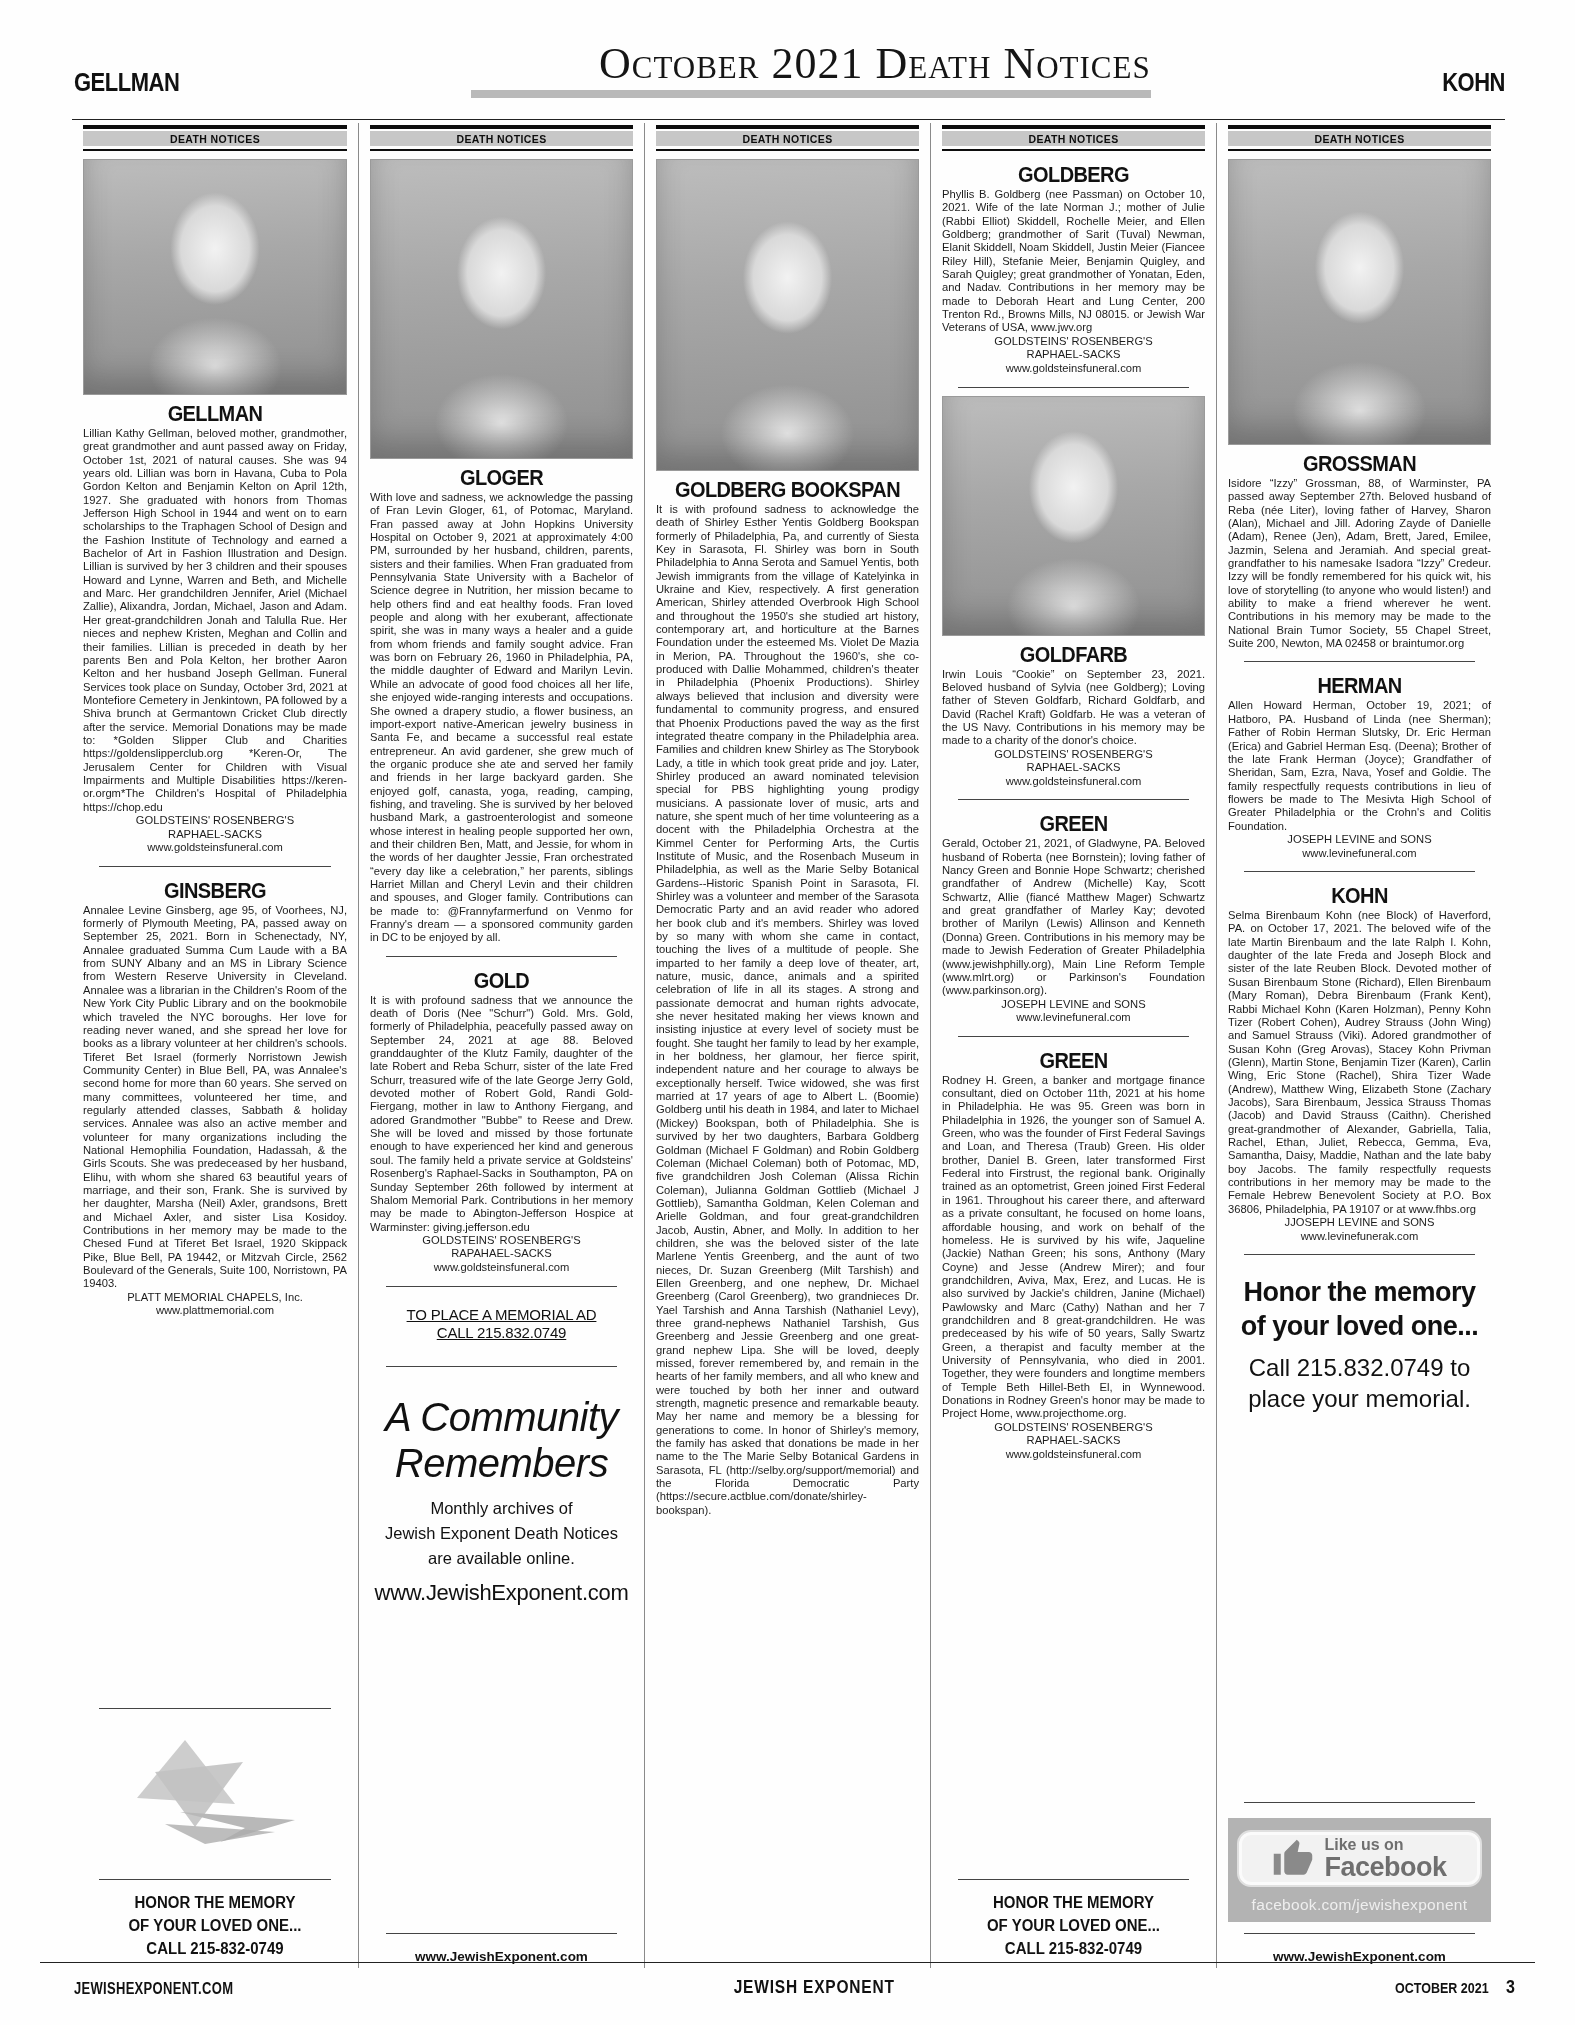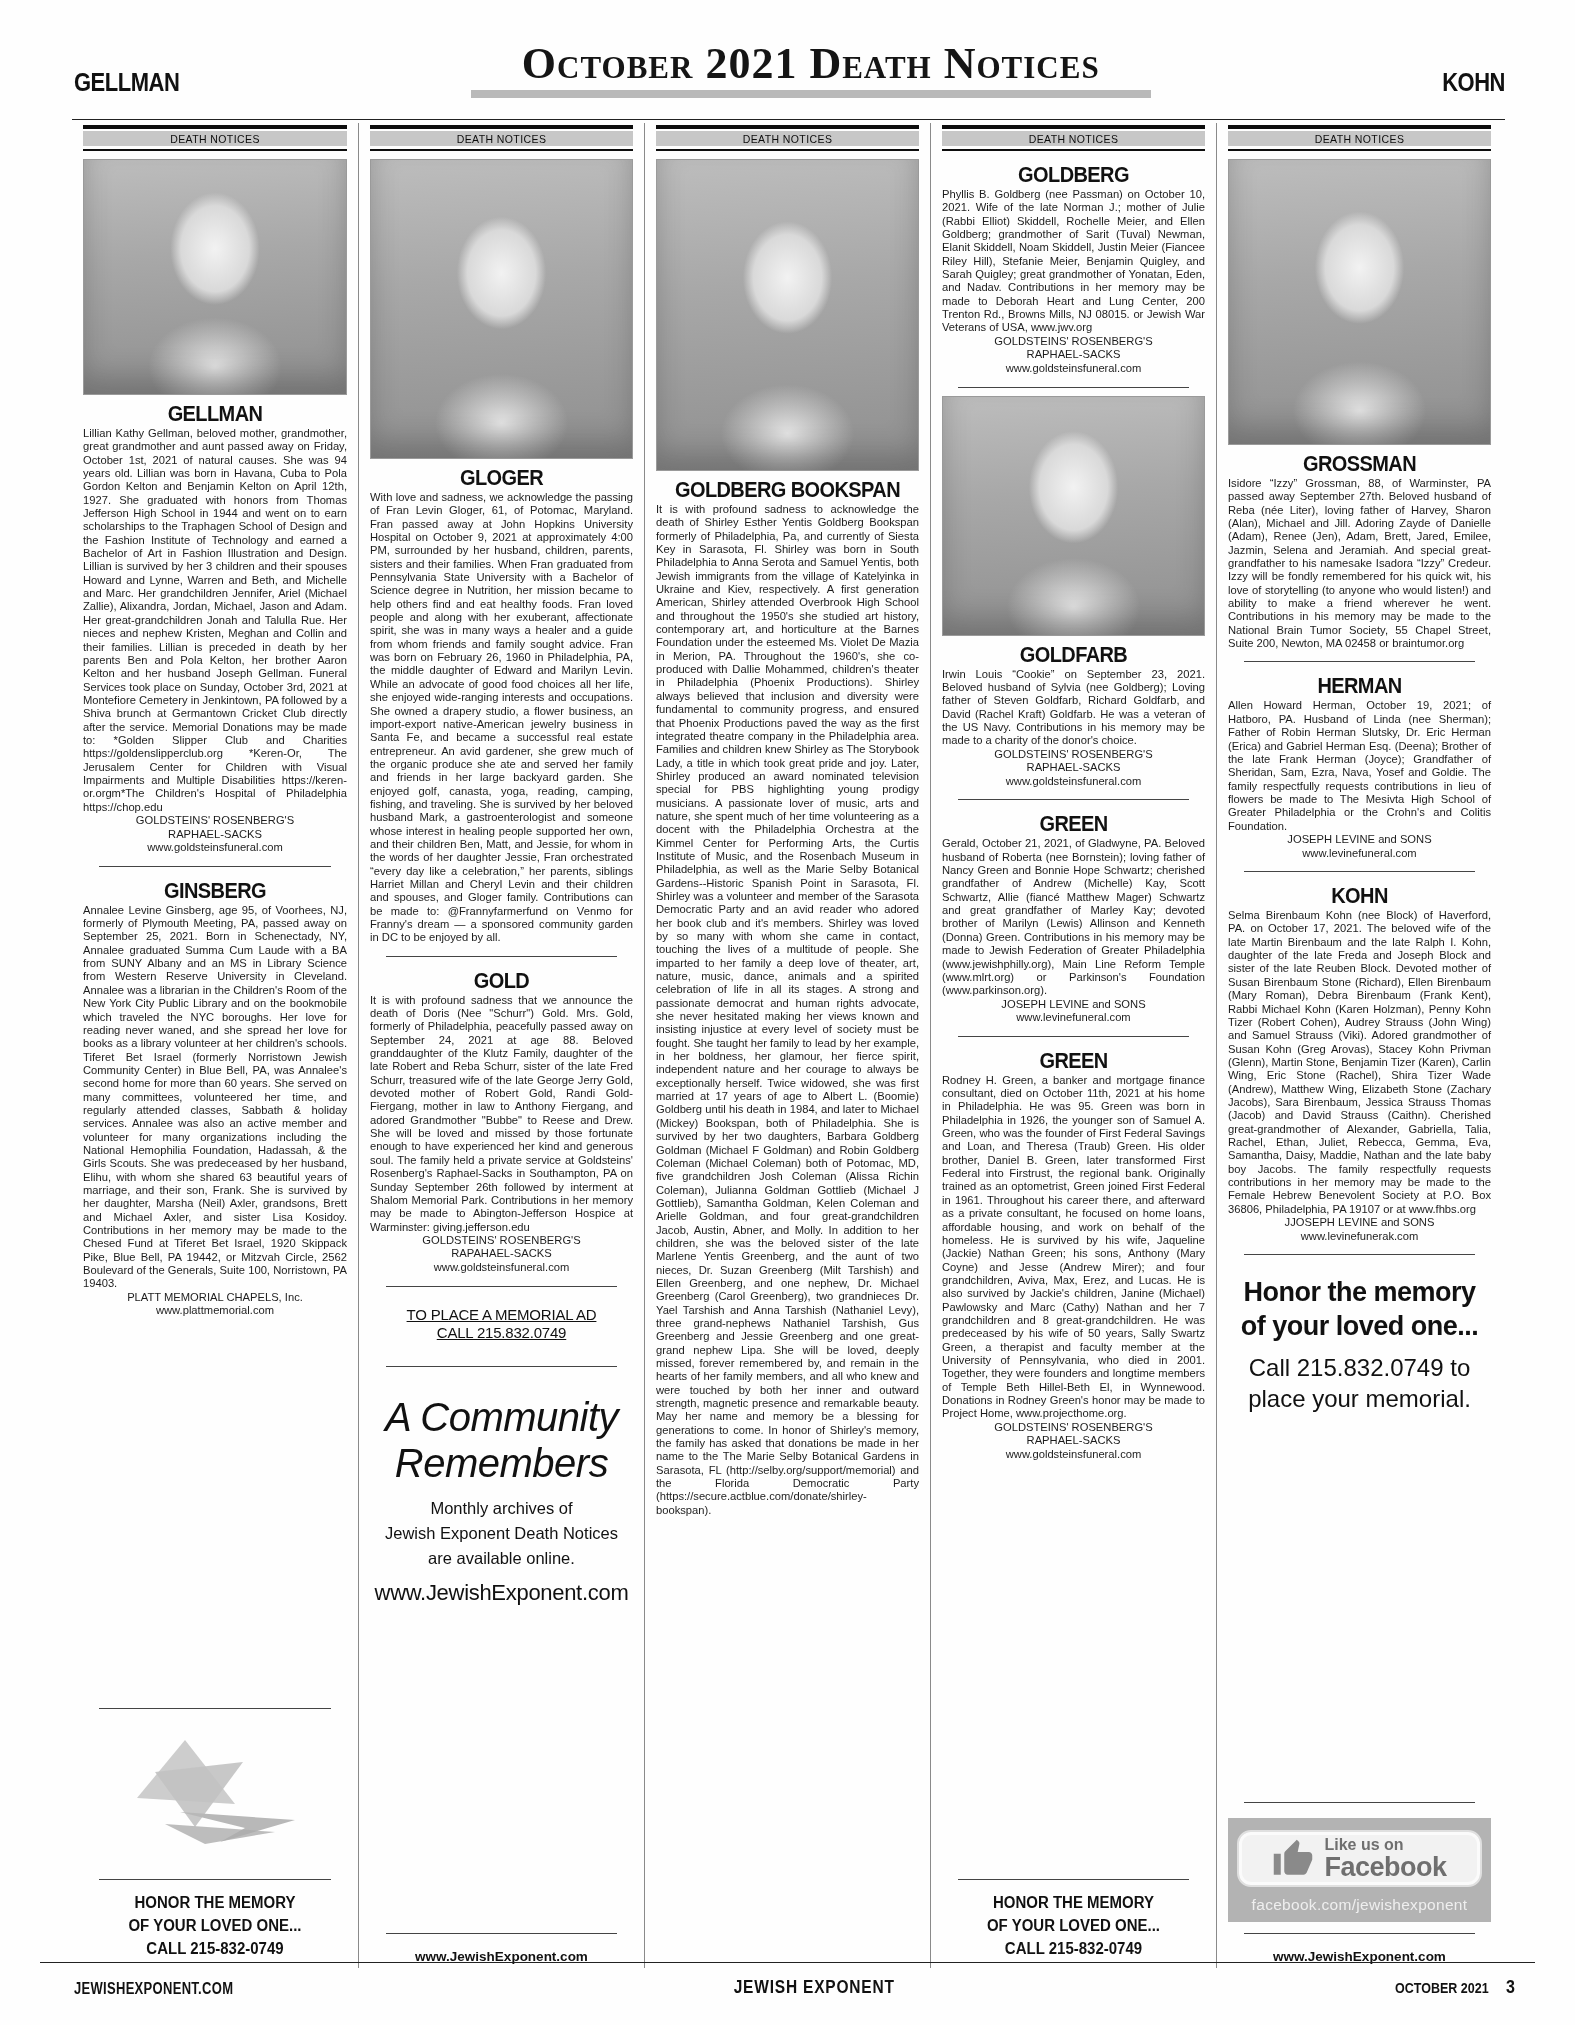--- a/index.html
+++ b/index.html
@@ -5,32 +5,32 @@
   html,body{margin:0;padding:0;}
   body{
     width:1575px;height:2025px;position:relative;background:#fefefe;
     font-family:"Liberation Sans", sans-serif;color:#111;overflow:hidden;
   }
   
   .masthead{position:absolute;top:42px;left:74px;right:70px;display:flex;justify-content:space-between;align-items:flex-end;}
   .mast-side{font-weight:bold;font-size:22px;letter-spacing:-0.5px;transform:scaleY(1.15);transform-origin:bottom;}
   .mast-center{text-align:center;}
   .mast-title{
-    font-family:"Liberation Serif", serif;font-weight:bold;font-size:44px;
-    font-variant:small-caps;letter-spacing:1px;line-height:1;color:#151515;
+    font-family:"Liberation Serif", serif;font-weight:normal;font-size:44px;
+    font-variant:small-caps;letter-spacing:1px;line-height:1;color:#151515;text-align:right;
   }
   .mast-underline{height:8px;background:#b9b9b9;margin:4px auto 0;width:680px;}
   .top-rule{position:absolute;top:119px;left:72px;width:1433px;border-top:1.5px solid #222;}
   
   .cols{position:absolute;top:123px;left:72px;width:1433px;height:1845px;display:flex;}
   .col{width:286px;box-sizing:border-box;padding:0 11px;display:flex;flex-direction:column;overflow:hidden;}
   .col + .col{border-left:1px solid #8a8a8a;}
   
   .dn-top{border-top:4px solid #0d0d0d;margin-top:2px;}
-  .dn-label{background:#c7c7c7;color:#0d0d0d;text-align:center;font-weight:normal;font-size:10.5px;letter-spacing:.4px;padding:2px 0 1px;margin-top:2px;}
+  .dn-label{background:#c7c7c7;color:#0d0d0d;text-align:center;font-weight:bold;font-size:10.5px;letter-spacing:.4px;padding:2px 0 1px;margin-top:2px;}
   .dn-bot{border-top:2px solid #0d0d0d;margin-top:3px;margin-bottom:7px;}
   
   .obit-name{font-weight:bold;font-size:20px;letter-spacing:-0.6px;text-align:center;margin:5px 0 2px;transform:scaleY(1.12);transform-origin:center;}
   .obit-body{font-size:11.2px;line-height:13.35px;text-align:justify;color:#1c1c1c;}
   .fh-line{font-size:11.2px;line-height:13.6px;text-align:center;color:#1c1c1c;}
   .obit-rule{border-top:1px solid #444;margin:11px 16px 7px;}
   
   .photo{width:100%;margin:1px 0 2px;
     background:
       radial-gradient(ellipse 62px 78px at 50% 38%, #f2f2f2 0%, #d9d9d9 55%, rgba(0,0,0,0) 72%),

